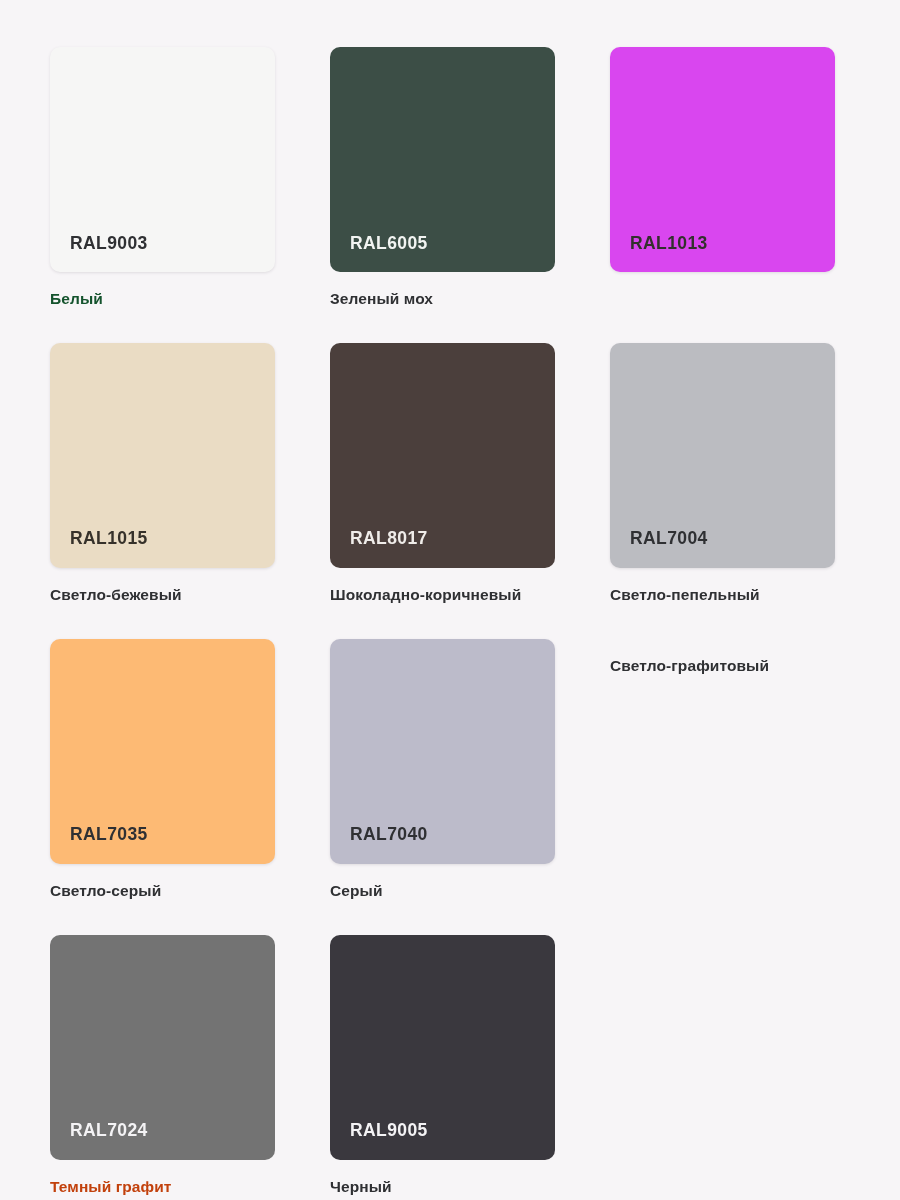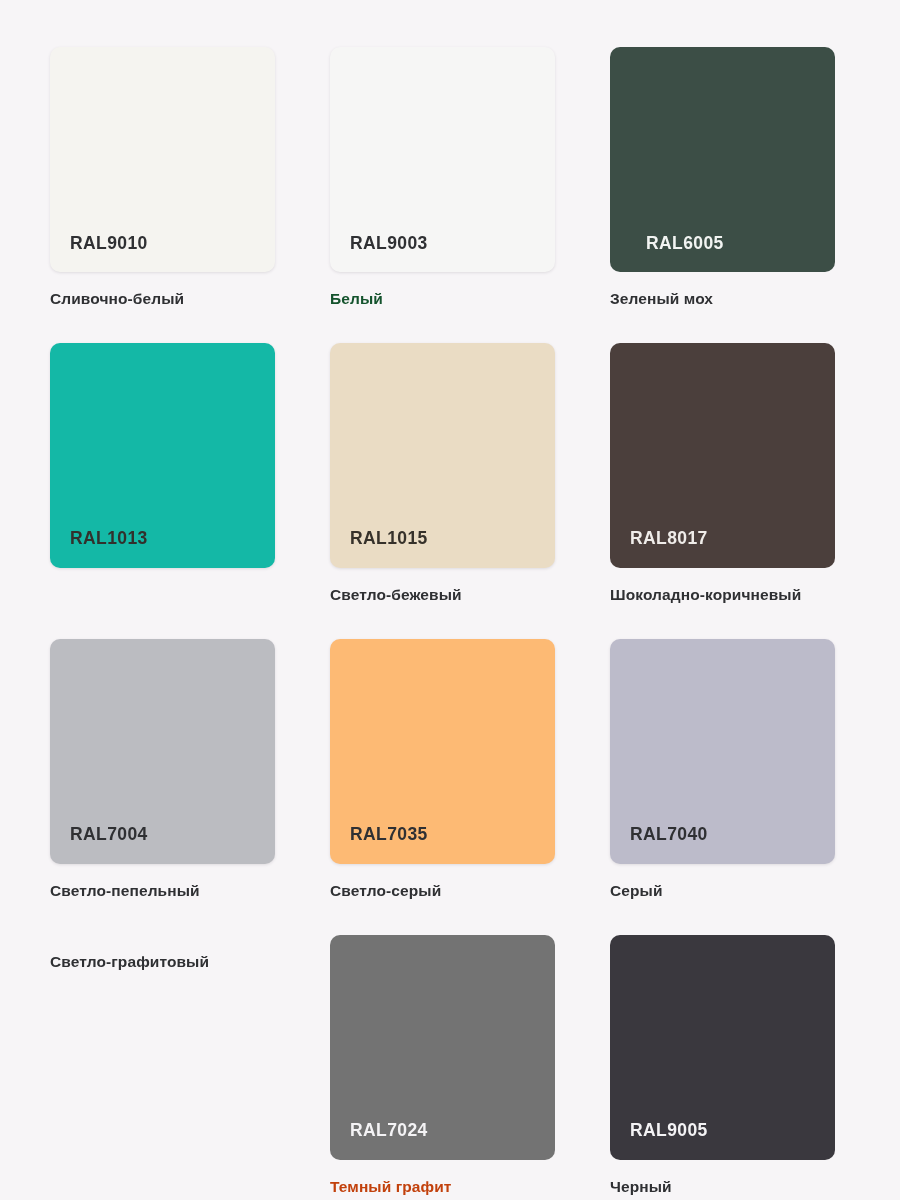--- a/index.html
+++ b/index.html
@@ -54,39 +54,33 @@
     color: #2F3033;
     line-height: 1.35;
     letter-spacing: 0.1px;
   }
 </style>
 </head>
 <body>
 
 <div class="palette-grid">
     <div class="swatch-cell">
-      <div class="chip light-chip" style="background: rgb(245, 244, 240);">
-        <span class="chip-code" style="color: rgb(47, 48, 51);">RAL9010</span>
-      </div>
-      <div class="chip-name" style="color: rgb(47, 48, 51);">Сливочно-белый</div>
-    </div>
-    <div class="swatch-cell">
       <div class="chip light-chip" style="background: rgb(246, 246, 245);">
         <span class="chip-code" style="color: rgb(47, 48, 51);">RAL9003</span>
       </div>
       <div class="chip-name" style="color: #14532d;">Белый</div>
     </div>
     <div class="swatch-cell">
       <div class="chip" style="background: rgb(60, 78, 70);">
-        <span class="chip-code" style="color: rgb(242, 244, 242); margin-left: 16px;">RAL6005</span>
+        <span class="chip-code" style="color: rgb(242, 244, 242);">RAL6005</span>
       </div>
       <div class="chip-name" style="color: rgb(47, 48, 51);">Зеленый мох</div>
     </div>
     <div class="swatch-cell">
-      <div class="chip light-chip" style="background: #14b8a6;">
+      <div class="chip light-chip" style="background: #d946ef;">
         <span class="chip-code" style="color: rgb(50, 48, 44);">RAL1013</span>
       </div>
     </div>
     <div class="swatch-cell">
       <div class="chip light-chip" style="background: rgb(234, 220, 196);">
         <span class="chip-code" style="color: rgb(54, 49, 42);">RAL1015</span>
       </div>
       <div class="chip-name" style="color: rgb(47, 48, 51);">Светло-бежевый</div>
     </div>
     <div class="swatch-cell">

